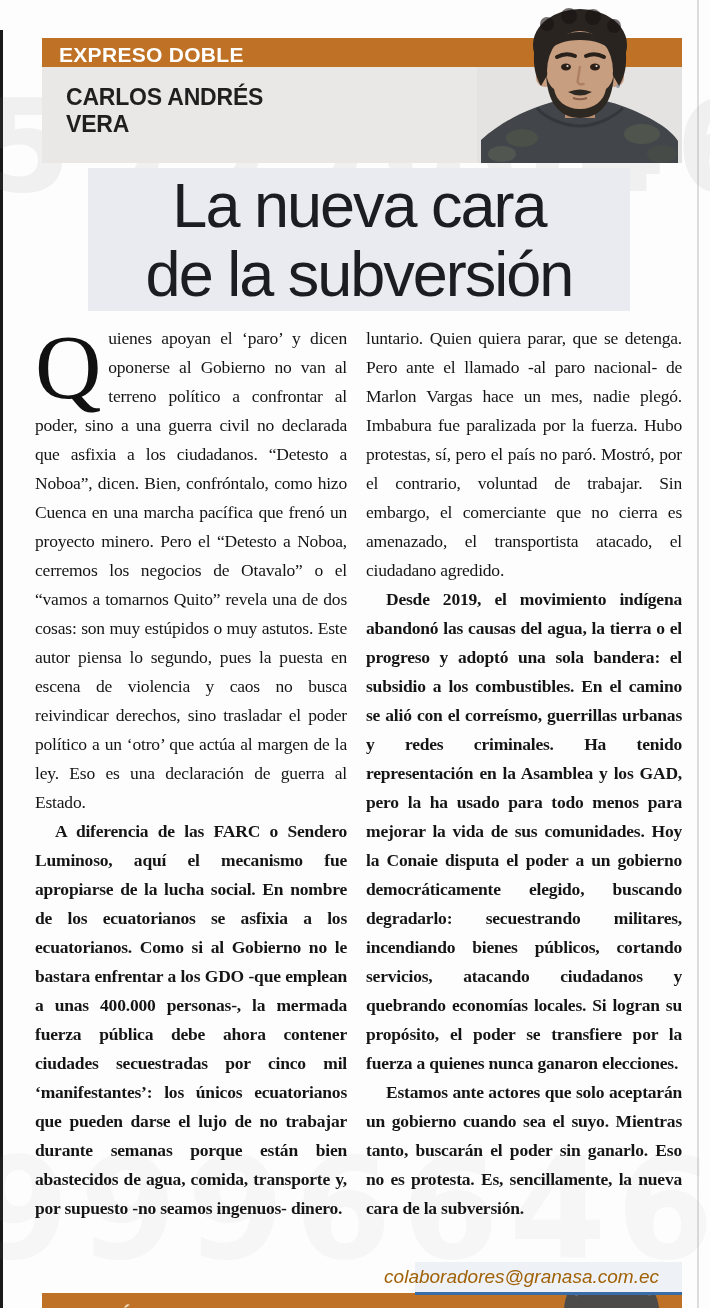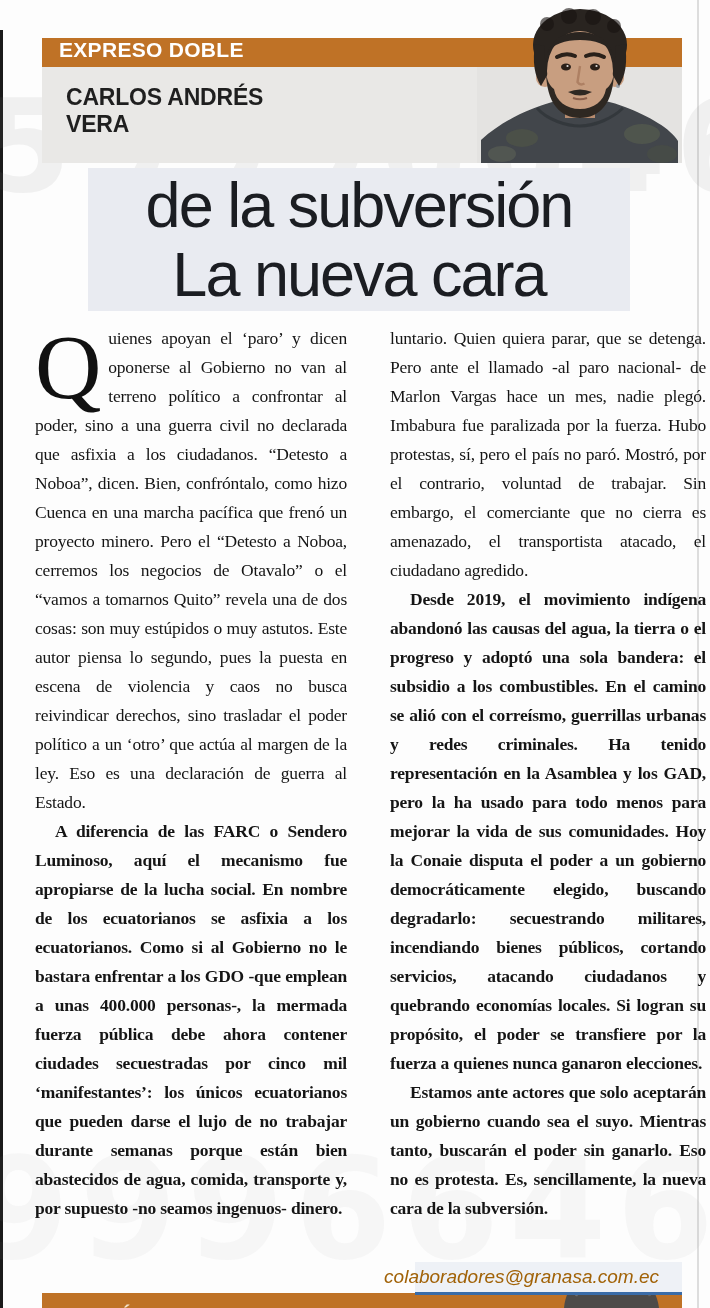--- a/index.html
+++ b/index.html
@@ -15,21 +15,21 @@
   .watermark{
     position:absolute;font-family:"DejaVu Sans",sans-serif;font-weight:bold;
     color:rgba(130,130,130,0.10);letter-spacing:10px;pointer-events:none;white-space:nowrap;
   }
   .wm-top{left:-18px;top:72px;font-size:128px;}
   .wm-bottom{left:-28px;top:1128px;font-size:140px;color:rgba(140,140,140,0.06);}
 
   
   .section-bar{
     position:absolute;left:42px;top:38px;width:640px;height:29px;background:#BF7226;
-    display:flex;align-items:flex-start;z-index:2;
+    display:flex;align-items:flex-end;z-index:2;
   }
   .section-bar span{
     font-family:"Liberation Sans",sans-serif;font-weight:bold;font-size:21px;
     color:#ffffff;padding-left:17px;letter-spacing:0.3px;
   }
 
   
   .author-panel{
     position:absolute;left:42px;top:67px;width:640px;height:96px;background:#E9E8E6;z-index:1;
   }
@@ -53,21 +53,21 @@
 
   
   .col{
     position:absolute;top:324px;overflow:hidden;
     font-size:17.5px;line-height:29px;letter-spacing:-0.2px;color:#151515;
     text-align:justify;
   }
   .col p{margin:0;}
   .col p.indent{text-indent:20px;font-weight:bold;}
   .col-left{left:35px;width:312px;height:960px;}
-  .col-right{left:366px;width:316px;height:964px;margin-left:24px;}
+  .col-right{left:366px;width:316px;height:964px;}
   .dropcap{
     float:left;font-size:92px;line-height:74px;padding:6px 7px 0 0;color:#111;
     font-family:"Liberation Serif",serif;
   }
 
   
   .email-box{
     position:absolute;left:415px;top:1262px;width:267px;height:30px;background:#EEF1F6;
     border-bottom:3px solid #3A6CA8;display:flex;align-items:center;justify-content:flex-end;
     z-index:6;
@@ -147,22 +147,22 @@
 
       <path d="M103,58 L100.5,74 Q103,78 107.5,75.5" fill="none" stroke="#AE8063" stroke-width="2.4"></path>
 
       <path d="M69,62 C69,96 84,110 103,110 C122,110 137,96 137,62 C137,72 133,78 129,81 C127,93 117,101 103,101 C89,101 79,93 77,81 C73,78 69,72 69,62 Z" fill="#2E2822"></path>
       <path d="M91,84 Q103,79 115,84 Q103,91 91,84 Z" fill="#2E2822"></path>
       <path d="M96,90 Q103,92.5 110,90" fill="none" stroke="#8A5F4A" stroke-width="2"></path>
     </svg>
   </div>
 
   <div class="headline-panel">
+    <span>La nueva cara</span>
     <span>de la subversión</span>
-    <span>La nueva cara</span>
   </div>
 
   <div class="col col-left">
     <p><span class="dropcap">Q</span><span>uienes apoyan el ‘paro’ y dicen oponerse al Gobierno no van al terreno político a confrontar al poder, sino a una guerra civil no declarada que asfixia a los ciudadanos. “Detesto a Noboa”, dicen. Bien, confróntalo, como hizo Cuenca en una marcha pacífica que frenó un proyecto minero. Pero el “Detesto a Noboa, cerremos los negocios de Otavalo” o el “vamos a tomarnos Quito” revela una de dos cosas: son muy estúpidos o muy astutos. Este autor piensa lo segundo, pues la puesta en escena de violencia y caos no busca reivindicar derechos, sino trasladar el poder político a un ‘otro’ que actúa al margen de la ley. Eso es una declaración de guerra al Estado.</span></p>
     <p class="indent">A diferencia de las FARC o Sendero Luminoso, aquí el mecanismo fue apropiarse de la lucha social. En nombre de los ecuatorianos se asfixia a los ecuatorianos. Como si al Gobierno no le bastara enfrentar a los GDO -que emplean a unas 400.000 personas-, la mermada fuerza pública debe ahora contener ciudades secuestradas por cinco mil ‘manifestantes’: los únicos ecuatorianos que pueden darse el lujo de no trabajar durante semanas porque están bien abastecidos de agua, comida, transporte y, por supuesto -no seamos ingenuos- dinero.</p>
   </div>
 
   <div class="col col-right">
     <p>luntario. Quien quiera parar, que se detenga. Pero ante el llamado -al paro nacional- de Marlon Vargas hace un mes, nadie plegó. Imbabura fue paralizada por la fuerza. Hubo protestas, sí, pero el país no paró. Mostró, por el contrario, voluntad de trabajar. Sin embargo, el comerciante que no cierra es amenazado, el transportista atacado, el ciudadano agredido.</p>
     <p class="indent">Desde 2019, el movimiento indígena abandonó las causas del agua, la tierra o el progreso y adoptó una sola bandera: el subsidio a los combustibles. En el camino se alió con el correísmo, guerrillas urbanas y redes criminales. Ha tenido representación en la Asamblea y los GAD, pero la ha usado para todo menos para mejorar la vida de sus comunidades. Hoy la Conaie disputa el poder a un gobierno democráticamente elegido, buscando degradarlo: secuestrando militares, incendiando bienes públicos, cortando servicios, atacando ciudadanos y quebrando economías locales. Si logran su propósito, el poder se transfiere por la fuerza a quienes nunca ganaron elecciones.</p>

